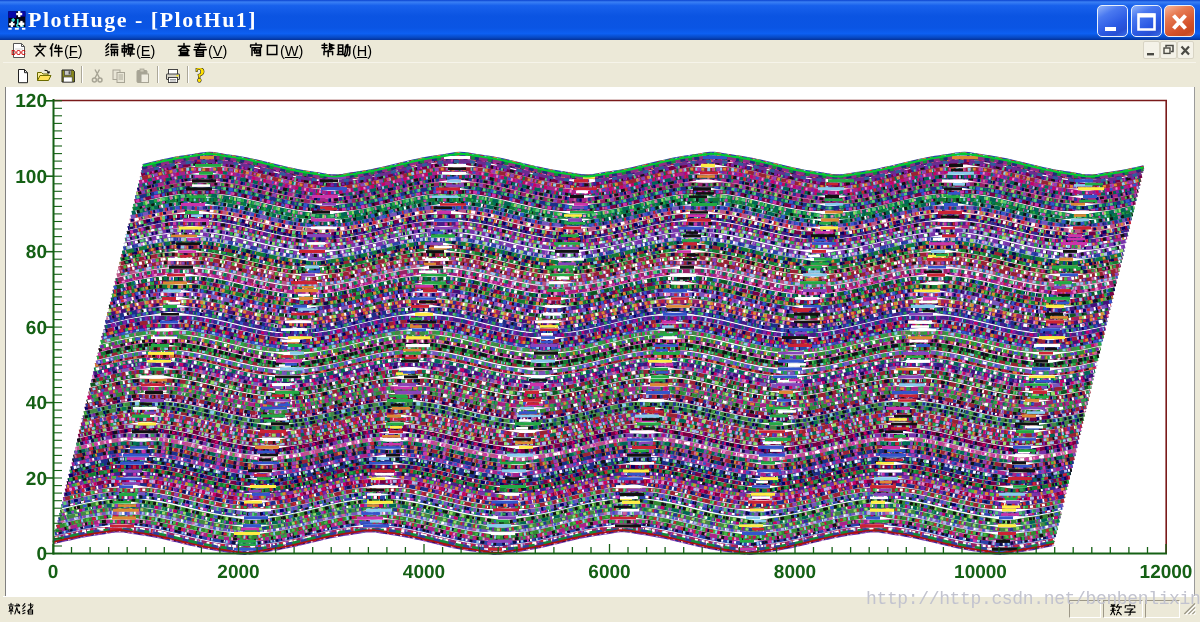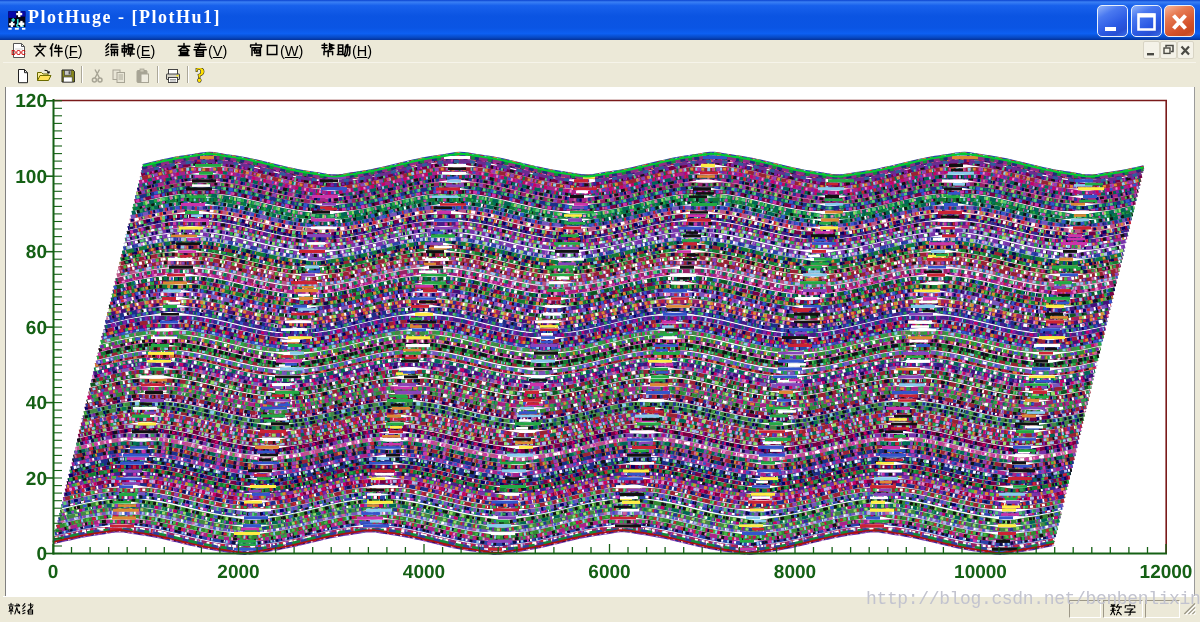--- a/index.html
+++ b/index.html
@@ -1,20 +1,20 @@
 <!DOCTYPE html>
 <html><head><meta charset="utf-8"><style>
 html,body{margin:0;padding:0;width:1200px;height:622px;overflow:hidden;background:#ece9d8;
 font-family:"Liberation Sans",sans-serif;}
 .abs{position:absolute;}
 #win{position:absolute;left:0;top:0;width:1200px;height:622px;background:#ece9d8;}
 #title{position:absolute;left:0;top:0;width:1200px;height:40px;z-index:20;
 background:linear-gradient(180deg,#0a42cf 0%,#3a80f4 5%,#1861ec 14%,#0b54e2 40%,#0a55e4 70%,#0d60f2 84%,#0748c2 94%,#04329a 100%);}
 #ttxt{transform:translateZ(0);position:absolute;left:28px;top:7px;color:#fff;font-family:"Liberation Serif",serif;
-font-size:18px;font-weight:bold;letter-spacing:1.5px;white-space:pre;}
+font-size:22px;font-weight:bold;letter-spacing:1.5px;white-space:pre;}
 .tbtn{position:absolute;top:5px;width:29px;height:30px;border-radius:5px;border:1px solid #e8f0fc;}
 #bmin,#bmax{background:linear-gradient(150deg,#93b5fa 0%,#4a79f0 28%,#2b5ae4 62%,#274fd4 82%,#3e6fe8 100%);}
 #bclo{background:linear-gradient(150deg,#f6b79c 0%,#e67a52 30%,#d4512a 68%,#c74a22 85%,#e0693f 100%);}
 #menubar{transform:translateZ(0);position:absolute;left:3px;top:40px;width:1193px;height:22px;background:#ece9d8;z-index:20;font-size:15px;color:#000;}
 .mi{position:absolute;top:2px;white-space:nowrap;}
 .mi svg,.spanel svg{display:inline-block;}
 #toolbar{position:absolute;left:3px;top:62px;width:1193px;height:24px;background:#ece9d8;z-index:20;border-top:1px solid #f6f4ea;}
 .tsep{position:absolute;top:3px;width:1px;height:17px;background:#aca899;border-right:1px solid #fff;}
 #client{position:absolute;left:5px;top:86px;width:1188px;height:510px;background:#fff;
 border-top:1px solid #808080;border-left:1px solid #808080;border-right:1px solid #9a9a9a;z-index:1;}
@@ -1479,14 +1479,14 @@
           <path d="M2 3.8h5.2 M4.6 1.4v4.6 M2.6 1.8 4 3.2 M6.6 1.8 5.2 3.2 M2 8.2h5.6 M3.8 6.4 6.4 13.4 M5.8 6.4 2 13.4 M10.6 1.6 8.4 5.2 M9 4.4h5.4 M12.4 4.4 8.6 13.6 M9.6 8.4l4.4 5.2" fill="none" stroke="#000" stroke-width="1.25" stroke-linecap="round"></path>
         </svg><svg width="14" height="14" viewBox="0 0 16 16" style="vertical-align:-2px;margin-top:0px">
           <path d="M8 1.2v2 M2.6 3.2h10.8 M2.6 3.2v2.2 M13.4 3.2v2.2 M4.8 6.8h6.6 M11.4 6.8 8.2 9.4 M8.2 9.4v4 M8.2 13.4l-1.6.4 M2 10.4h12" fill="none" stroke="#000" stroke-width="1.25" stroke-linecap="round"></path>
         </svg></span>
 <span class="spanel" style="left:1142px;width:33px"></span>
 <svg class="abs" style="left:1179px;top:4px" width="14" height="14" viewBox="0 0 14 14">
 <path d="M13 2.5 L2.5 13 M13 6.5 L6.5 13 M13 10.5 L10.5 13" stroke="#9b9785" stroke-width="1.7"></path>
 <path d="M14 3.5 L3.5 14 M14 7.5 L7.5 14 M14 11.5 L11.5 14" stroke="#fbfaf6" stroke-width="1.5"></path>
       </svg>
     </div>
-<div id="wmark">http://blog.csdn.net/benbenlixin</div>
+<div id="wmark">http://http.csdn.net/benbenlixin</div>
 </div>
 
 </body></html>

